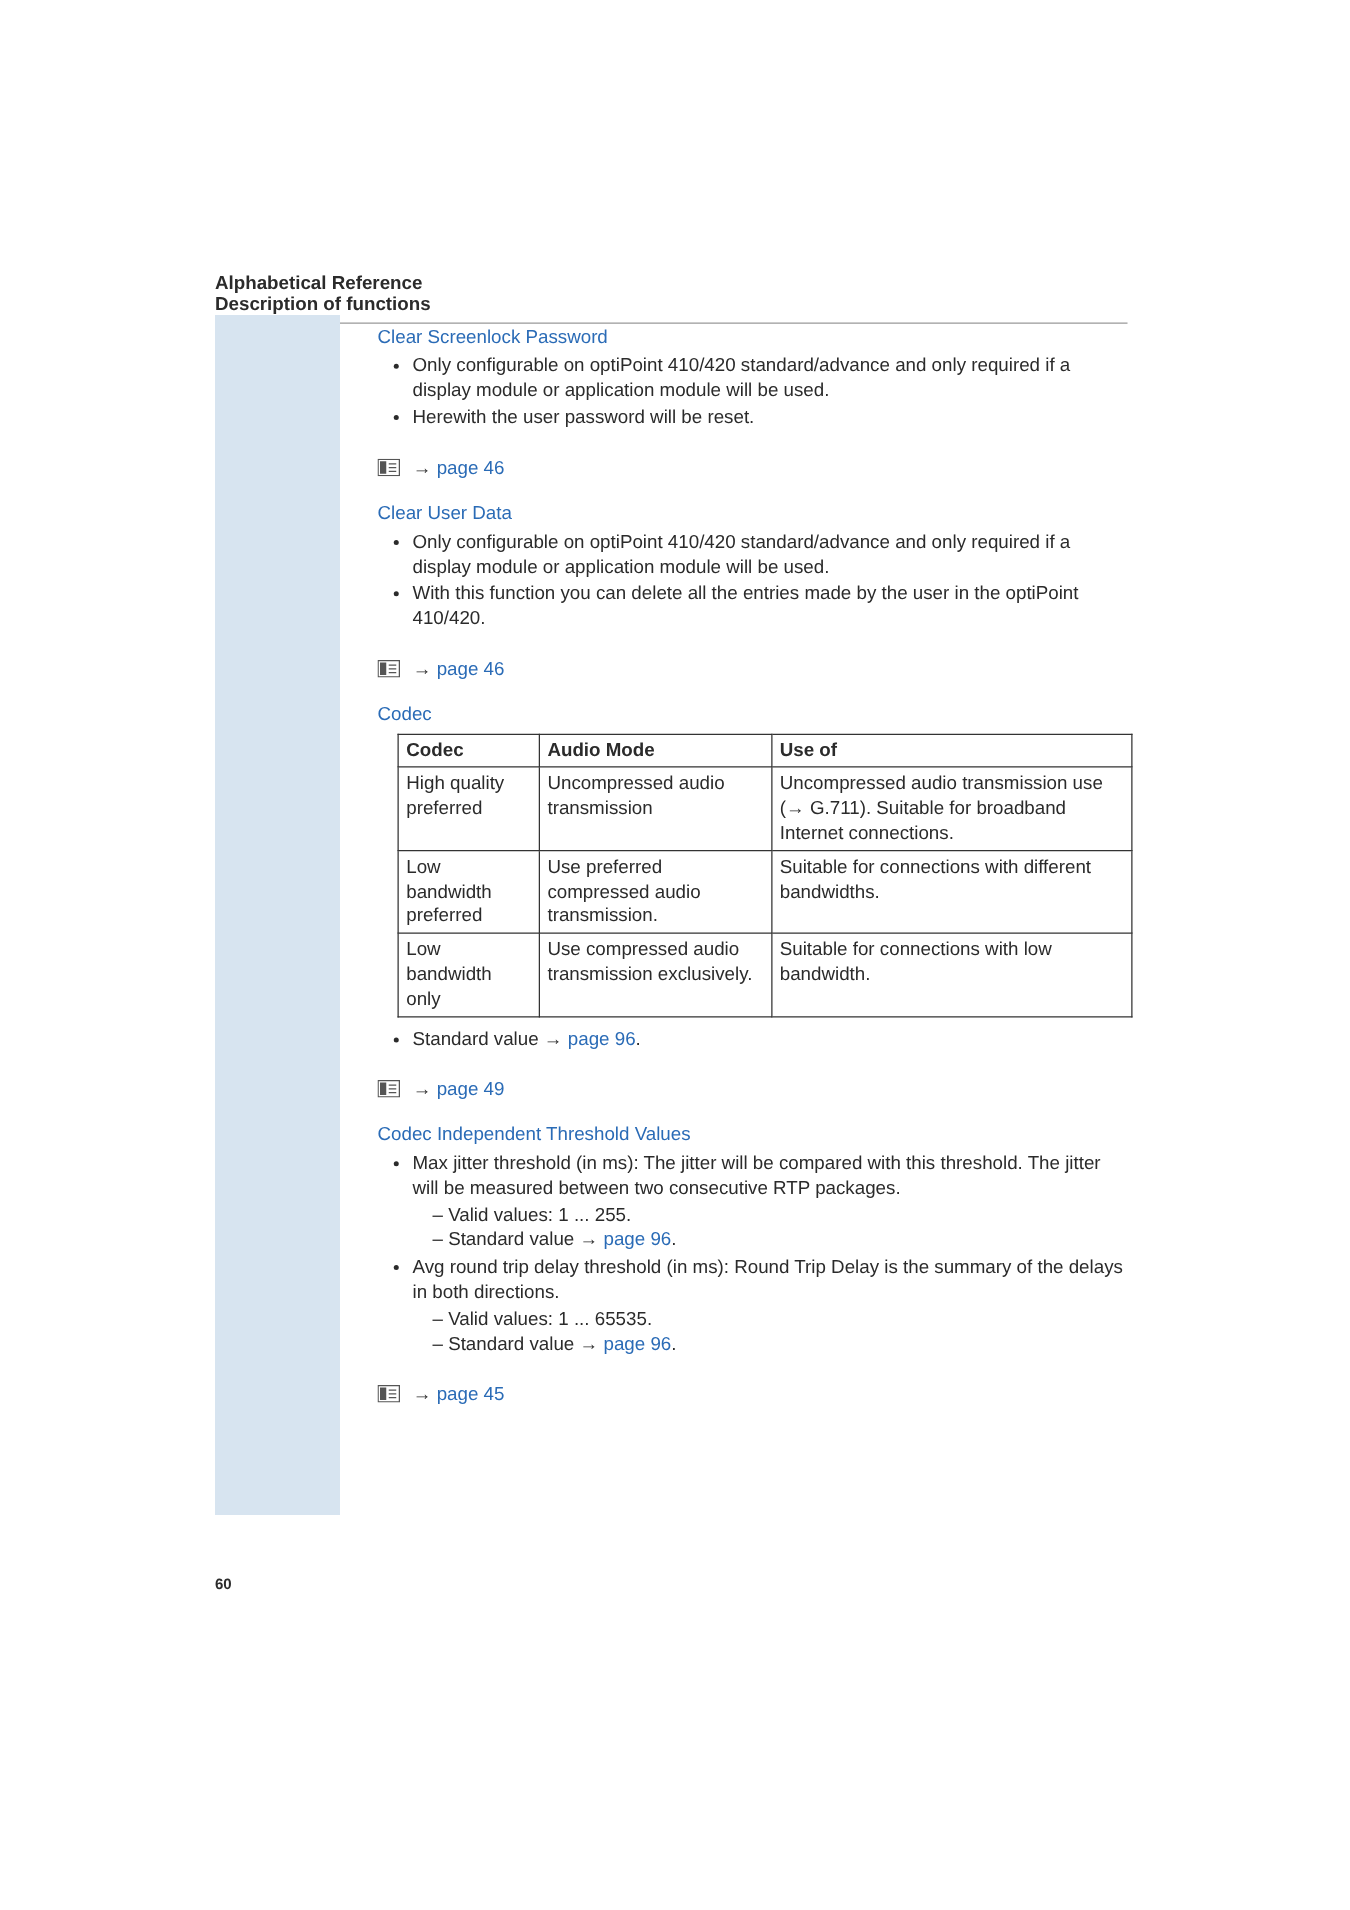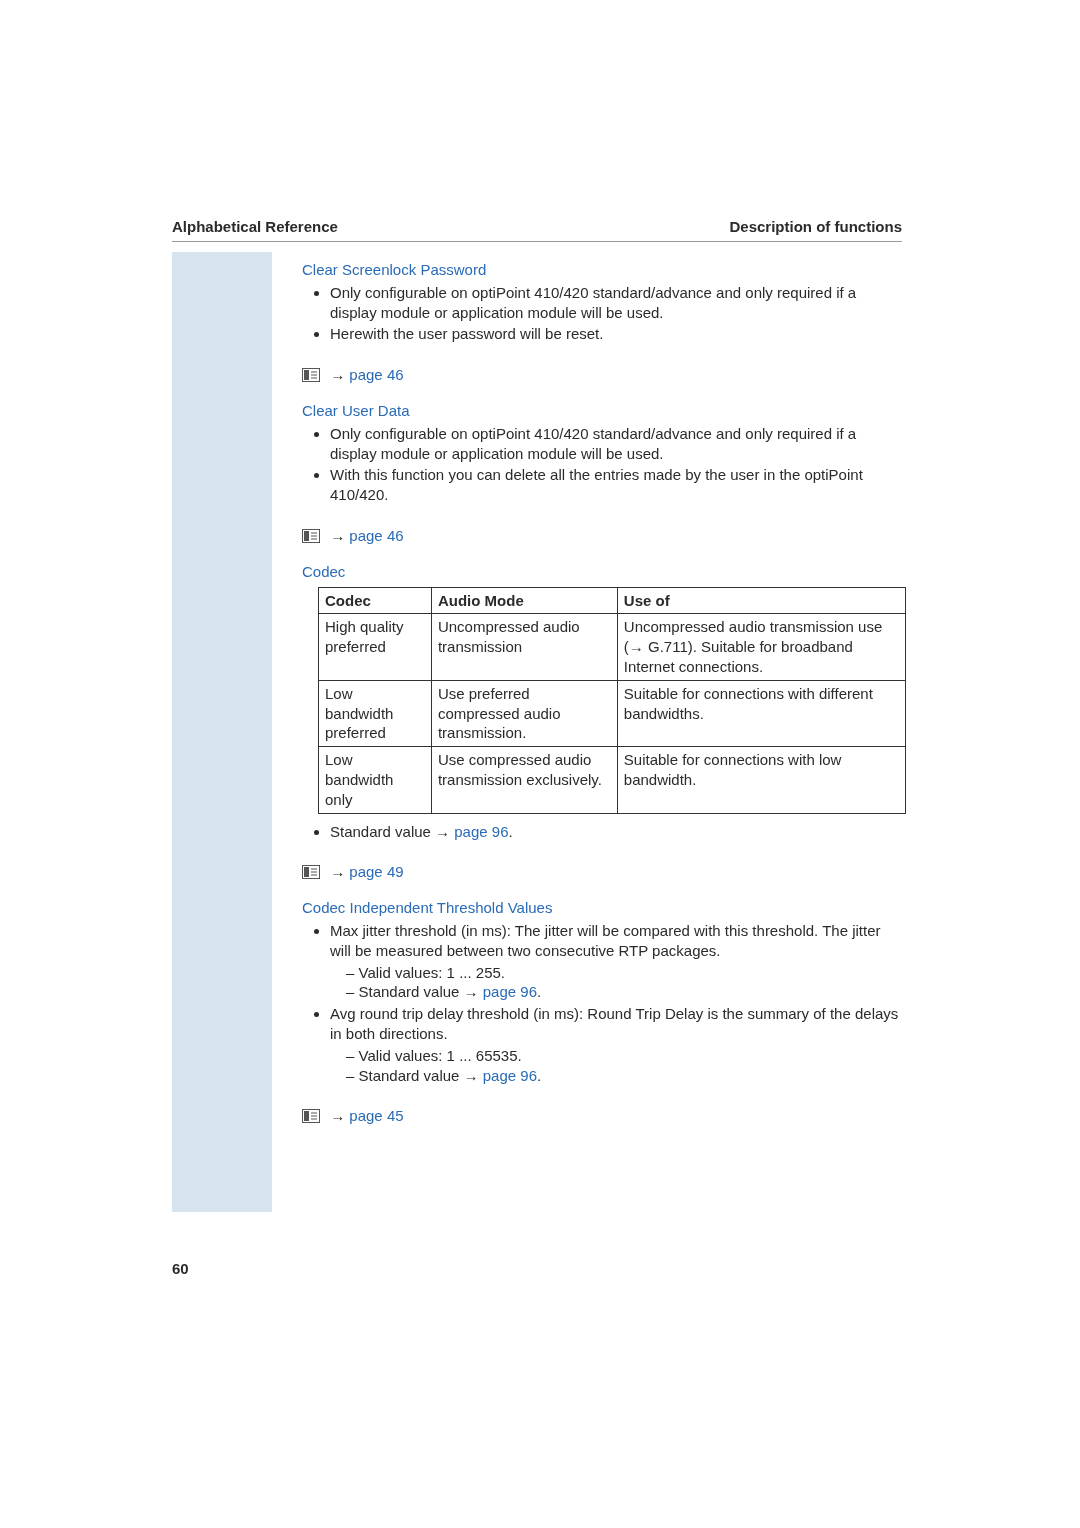--- a/index.html
+++ b/index.html
@@ -20,20 +20,21 @@
   }
   .header-row {
     display: flex;
     justify-content: space-between;
     font-weight: bold;
     font-size: 15px;
     color: #2b2b2b;
     padding-bottom: 6px;
     border-bottom: 1px solid #999;
     margin-bottom: 16px;
+    flex-direction: column;
   }
   .left-gutter {
     position: absolute;
     left: 172px;
     top: 252px;
     width: 100px;
     height: 960px;
     background: #d7e4f0;
   }
   .content {
@@ -94,21 +95,21 @@
   }
   table.codec th {
     font-weight: bold;
     background: #fff;
   }
   .page-num {
     position: absolute;
     left: 172px;
     top: 1260px;
     font-weight: bold;
-    font-size: 15px;
+    font-size: 12px;
   }
   .link { color: #2a6bb6; }
 </style>
 </head>
 <body>
 
 <div class="page">
   <div class="header-row">
     <span>Alphabetical Reference</span>
     <span>Description of functions</span>

